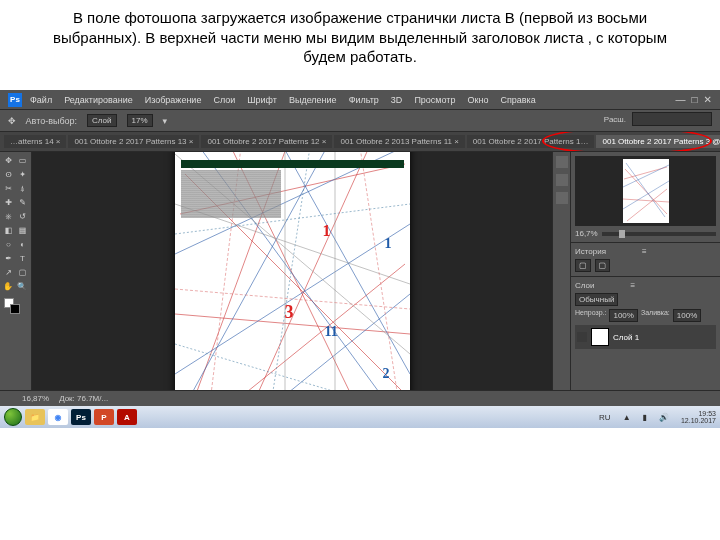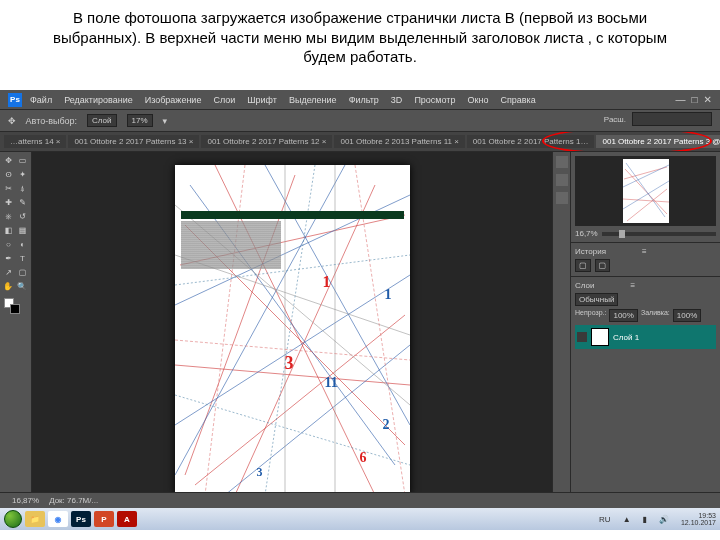--- a/index.html
+++ b/index.html
@@ -1,18 +1,18 @@
 <!DOCTYPE html>
 <html><head>
 <meta charset="utf-8">
 <style>
   * { margin: 0; padding: 0; box-sizing: border-box; }
   body { width: 720px; height: 540px; background: #fff; font-family: Arial, sans-serif; overflow: hidden; }
   .caption { text-align: center; font-size: 15px; line-height: 1.3; padding: 8px 50px 6px; color: #000; }
-  .photoshop { position: absolute; top: 90px; left: 0; width: 720px; height: 440px; background: #535353; }
+  .photoshop { position: absolute; top: 90px; left: 0; width: 720px; height: 338px; background: #535353; }
   .menubar { height: 20px; background: #535353; display: flex; align-items: center; padding: 0 8px; font-size: 9px; color: #ddd; border-bottom: 1px solid #2a2a2a; }
   .menubar .ps-icon { width: 14px; height: 14px; background: #1473e6; color: #fff; font-size: 8px; font-weight: bold; display: flex; align-items: center; justify-content: center; margin-right: 8px; }
   .menubar span.menu-item { margin-right: 12px; cursor: default; }
   .min-close { margin-left: auto; display: flex; gap: 6px; color: #ccc; font-size: 10px; }
   .optbar { height: 22px; background: #535353; border-bottom: 1px solid #2a2a2a; display: flex; align-items: center; padding: 0 8px; font-size: 9px; color: #ccc; gap: 10px; }
   .optbar .field { background: #3a3a3a; border: 1px solid #222; padding: 1px 4px; font-size: 8px; }
   .tabstrip { height: 20px; background: #434343; display: flex; align-items: center; padding: 0 4px; font-size: 8px; color: #bbb; border-bottom: 1px solid #2a2a2a; gap: 2px; overflow: hidden; position: relative; }
   .tab { padding: 2px 6px; background: #3a3a3a; white-space: nowrap; display: flex; align-items: center; gap: 3px; }
   .tab.active { background: #5a5a5a; color: #fff; }
   .annot-circle { position: absolute; border: 2px solid #e00; border-radius: 50%/60%; pointer-events: none; }
@@ -38,24 +38,24 @@
   .panels { width: 150px; background: #535353; border-left: 1px solid #2a2a2a; display: flex; flex-direction: column; }
   .panel { border-bottom: 1px solid #2a2a2a; padding: 4px; font-size: 8px; color: #ccc; }
   .panel-header { font-size: 8px; color: #ccc; margin-bottom: 3px; display: flex; justify-content: flex-start; gap: 36px; }
   .navigator-thumb { width: 100%; height: 70px; background: #262626; display: flex; align-items: center; justify-content: center; }
   .navigator-thumb .mini { width: 46px; height: 64px; background: #fff; position: relative; overflow: hidden; }
   .navigator-thumb .mini svg { width: 100%; height: 100%; }
   .zoom-row { display: flex; align-items: center; gap: 4px; margin-top: 3px; font-size: 8px; }
   .slider { flex: 1; height: 4px; background: #333; position: relative; }
   .slider::after { content: ""; position: absolute; left: 15%; top: -2px; width: 6px; height: 8px; background: #aaa; }
   .small-btn { background: #3a3a3a; border: 1px solid #222; color: #ccc; font-size: 8px; padding: 1px 3px; }
-  .layer-row { display: flex; align-items: center; gap: 4px; padding: 3px 2px; background: #0f766e; color: #fff; font-size: 8px; }
+  .layer-row { display: flex; align-items: center; gap: 4px; padding: 3px 2px; background: #404040; color: #fff; font-size: 8px; }
   .layer-row .eye { width: 10px; height: 10px; background: #3a3a3a; }
   .layer-row .thumb { width: 18px; height: 18px; background: #fff; border: 1px solid #000; }
-  .statusbar { position: absolute; bottom: 22px; left: 0; right: 0; height: 16px; background: #535353; border-top: 1px solid #2a2a2a; font-size: 8px; color: #ccc; display: flex; align-items: center; padding: 0 12px; gap: 10px; }
+  .statusbar { position: absolute; bottom: 22px; left: 0; right: 0; height: 16px; background: #535353; border-top: 1px solid #2a2a2a; font-size: 8px; color: #ccc; display: flex; align-items: center; padding: 0 22px; gap: 10px; }
   .taskbar { position: absolute; bottom: 0; left: 0; right: 0; height: 22px; background: linear-gradient(#dfe7f2, #b8c8df); display: flex; align-items: center; padding: 0 4px; gap: 3px; font-size: 9px; }
   .start-orb { width: 18px; height: 18px; border-radius: 50%; background: radial-gradient(circle at 30% 30%, #7fc53a, #1a6b1a); border: 1px solid #0a4a0a; }
   .task-item { width: 20px; height: 16px; background: #6a8ab8; border-radius: 2px; display: flex; align-items: center; justify-content: center; font-size: 8px; color: #fff; font-weight: bold; }
   .tray { margin-left: auto; display: flex; align-items: center; gap: 12px; color: #333; font-size: 8px; }
   .tray-time { text-align: right; line-height: 1; font-size: 7px; }
   .panel-collapsed { width: 18px; background: #535353; border-left: 1px solid #2a2a2a; display: flex; flex-direction: column; align-items: center; padding-top: 4px; gap: 6px; }
   .panel-collapsed div { width: 12px; height: 12px; background: #666; }
   .essentials { position: absolute; top: 22px; right: 8px; font-size: 8px; color: #ccc; display: flex; align-items: center; gap: 6px; }
   .search-field { width: 80px; height: 14px; background: #3a3a3a; border: 1px solid #222; }
 </style>

